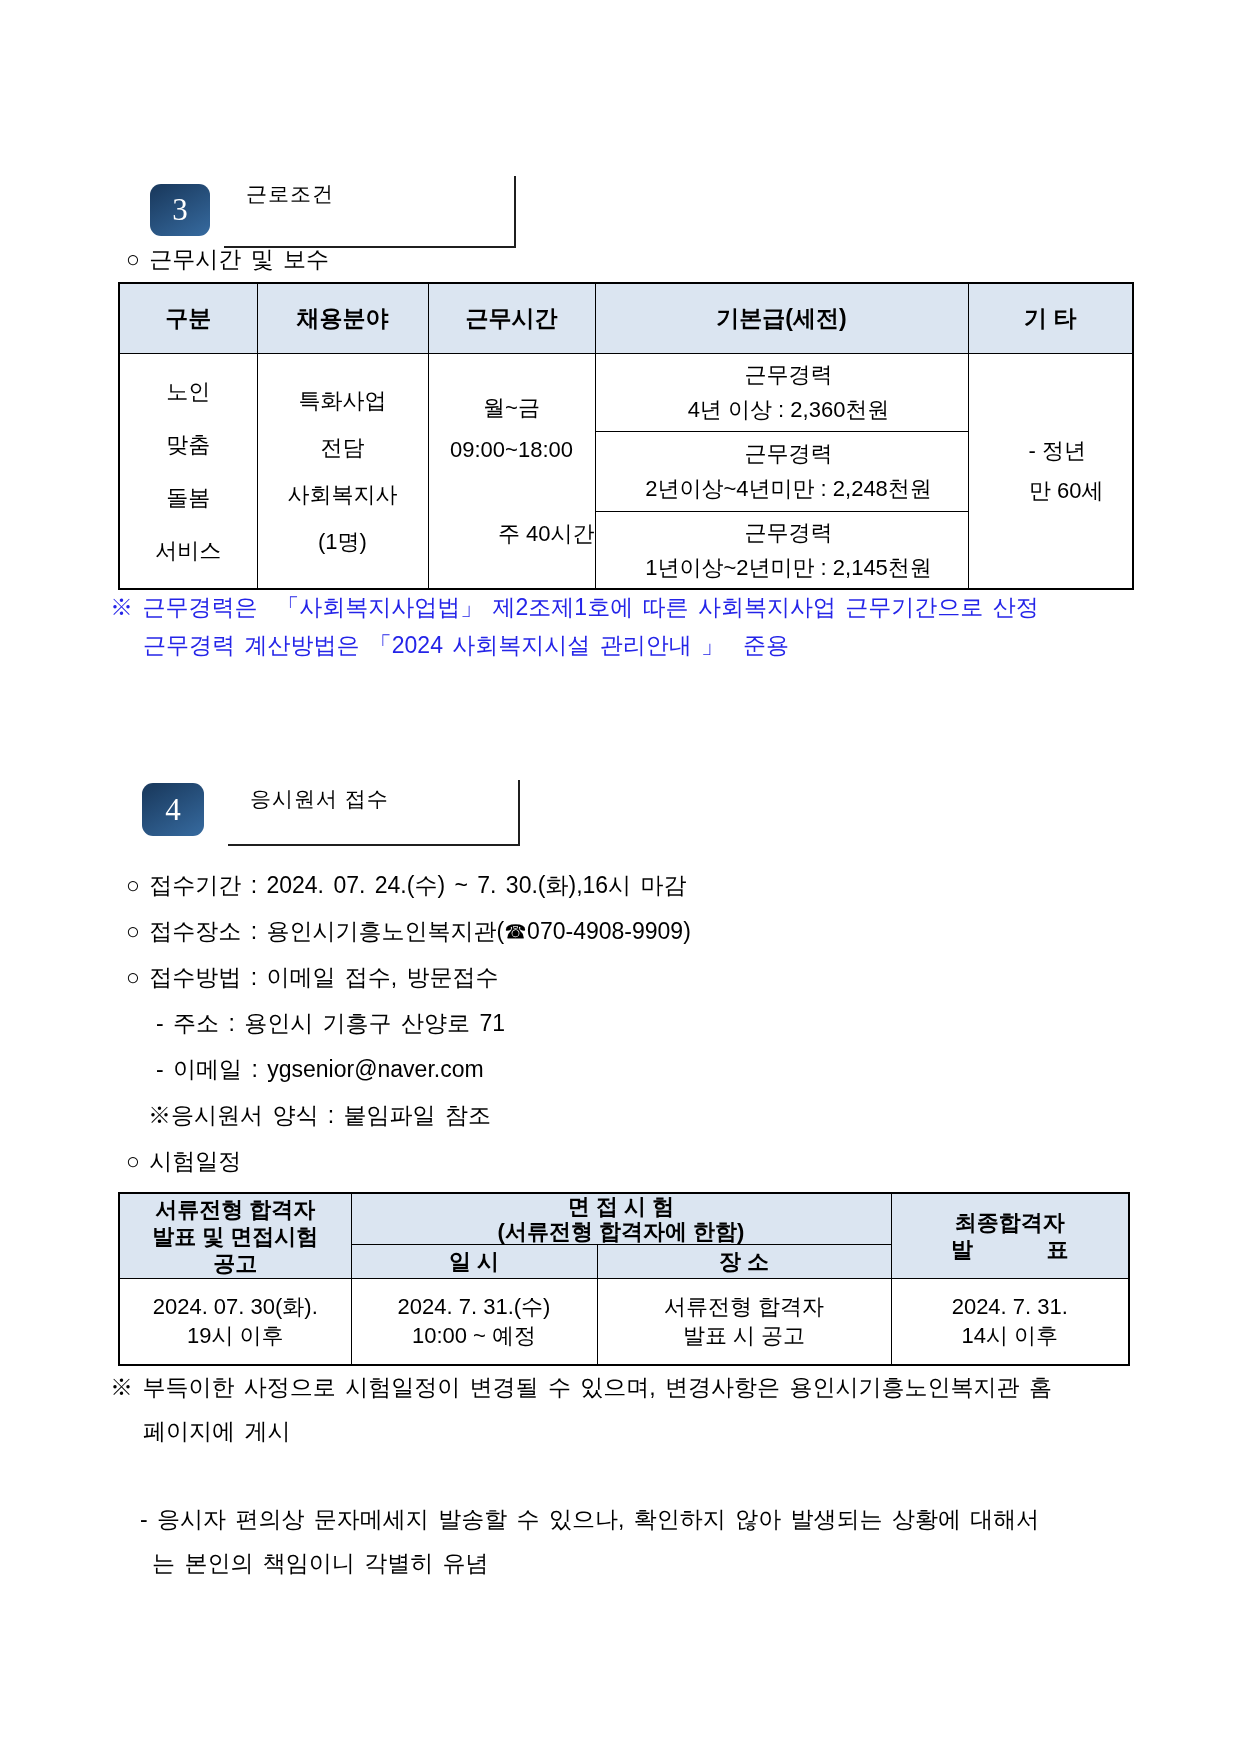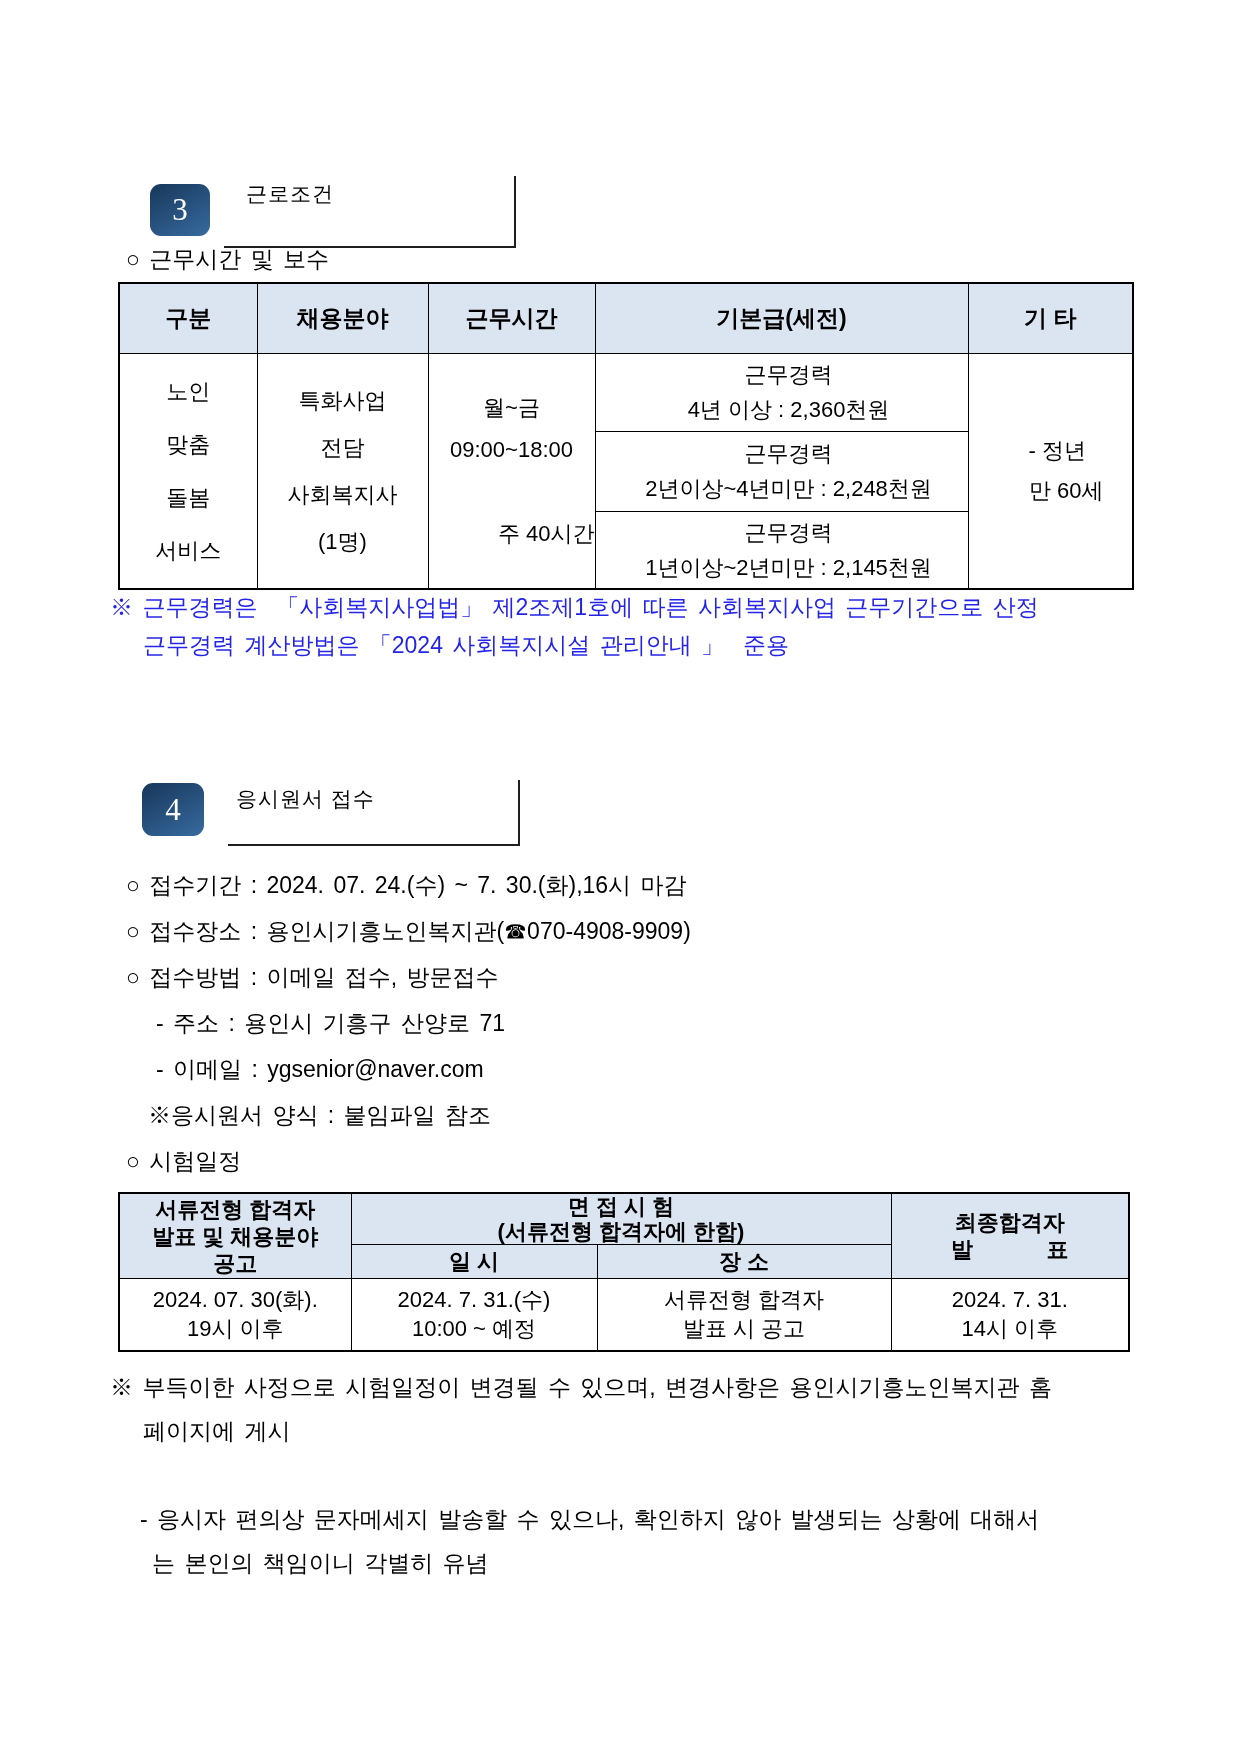--- a/index.html
+++ b/index.html
@@ -156,58 +156,58 @@
     </tbody>
   </table>
 
   <div class="body-line blue" style="left:110px; top:592px;">※ 근무경력은  「사회복지사업법」 제2조제1호에 따른 사회복지사업 근무기간으로 산정</div>
   <div class="body-line blue" style="left:143px; top:630px;">근무경력 계산방법은 「2024 사회복지시설 관리안내 」  준용</div>
 
   <div class="titlebox" style="left:228px; top:780px; width:290px; height:64px;"></div>
   <div class="badge" style="left:142px; top:783px; width:62px; height:53px;">
     <span>4</span>
   </div>
-  <div class="sec-title" style="left:236px; top:785px;">응시원서 접수</div>
+  <div class="sec-title" style="left:250px; top:785px;">응시원서 접수</div>
 
   <div class="body-line" style="left:126px; top:870px;">○ 접수기간 : 2024. 07. 24.(수) ~ 7. 30.(화),16시 마감</div>
   <div class="body-line" style="left:126px; top:916px;">○ 접수장소 : 용인시기흥노인복지관(☎070-4908-9909)</div>
   <div class="body-line" style="left:126px; top:962px;">○ 접수방법 : 이메일 접수, 방문접수</div>
   <div class="body-line" style="left:156px; top:1008px;">- 주소 : 용인시 기흥구 산양로 71</div>
   <div class="body-line" style="left:156px; top:1054px;">- 이메일 : ygsenior@naver.com</div>
   <div class="body-line" style="left:148px; top:1100px;">※응시원서 양식 : 붙임파일 참조</div>
   <div class="body-line" style="left:126px; top:1146px;">○ 시험일정</div>
 
   <table class="tbl tbl2" style="left:118px; top:1192px; width:1010px;">
     <colgroup>
       <col style="width:232px">
         <col style="width:246px">
         <col style="width:294px">
         <col style="width:238px">
     </colgroup>
     <tbody>
     <tr style="height:50px;">
       <td rowspan="2" class="h2 hdr3">
         <div>서류전형 합격자</div>
-        <div>발표 및 채용분야</div>
+        <div>발표 및 면접시험</div>
         <div>공고</div>
       </td>
       <td colspan="2" class="h2 hdr2">
         <div>면 접 시 험</div>
         <div>(서류전형 합격자에 한함)</div>
       </td>
       <td rowspan="2" class="h2 hdr3">
         <div>최종합격자</div>
         <div>발            표</div>
       </td>
     </tr>
     <tr style="height:34px;">
       <td class="h2">일 시</td>
       <td class="h2">장 소</td>
     </tr>
-    <tr style="height:72px;">
+    <tr style="height:86px;">
       <td class="bodycell">
         <div>2024. 07. 30(화).</div>
         <div>19시 이후</div>
       </td>
       <td class="bodycell">
         <div>2024. 7. 31.(수)</div>
         <div>10:00 ~ 예정</div>
       </td>
       <td class="bodycell">
         <div>서류전형 합격자</div>

